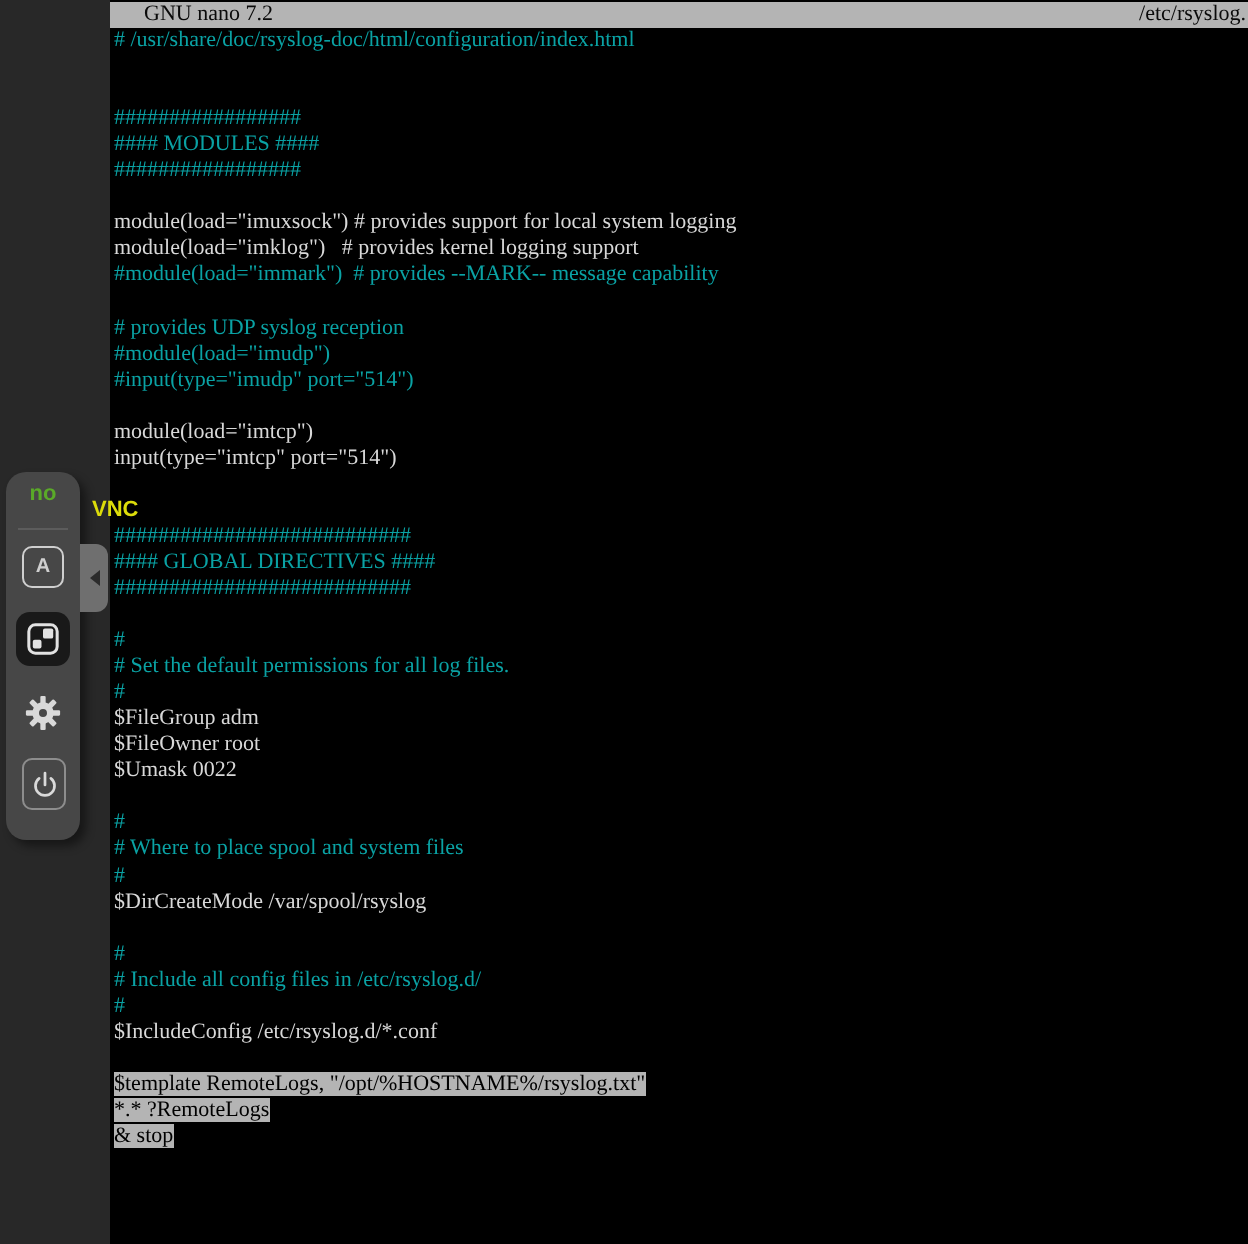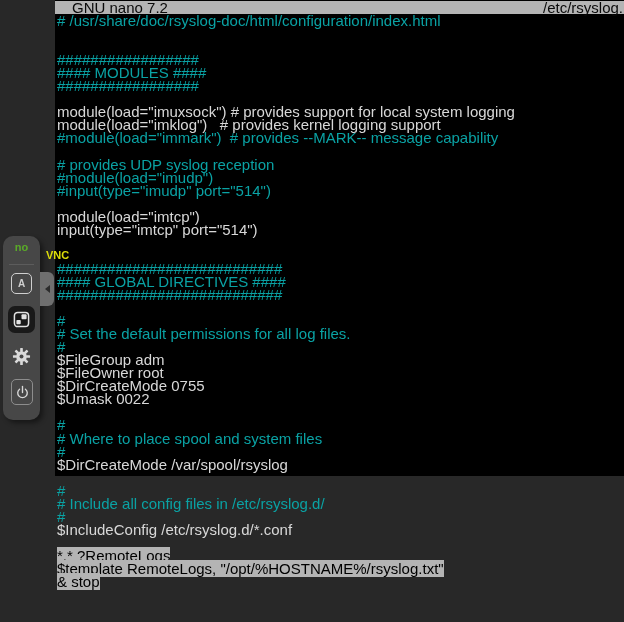--- a/index.html
+++ b/index.html
@@ -3,24 +3,24 @@
 <meta charset="utf-8">
 <style>
   html,body{margin:0;padding:0;}
   body{
     width:624px;height:622px;position:relative;overflow:hidden;
     background:#282828;
     font-family:"Liberation Sans","DejaVu Sans",sans-serif;
   }
   
   .terminal{
-    position:absolute;left:55px;top:0;width:569px;height:476px;
+    position:absolute;left:55px;top:0;width:569px;height:622px;
     background:#000;
-    font-family:Liberation Sans, sans-serif;
-    font-size:15px;line-height:13.05px;
+    font-family:Liberation Serif, serif;
+    font-size:11px;line-height:13.05px;
   }
   .titlebar{
     position:absolute;top:1px;left:0;right:0;height:13px;
     background:#b4b4b4;color:#0a0a0a;
   }
   .titlebar .app{position:absolute;left:17px;top:0;white-space:pre;}
   .titlebar .file{position:absolute;right:1px;top:0;white-space:pre;text-align:right;}
   .editor{
     position:absolute;top:14px;left:0;right:0;bottom:0;
     padding-left:2px;
@@ -86,35 +86,34 @@
       <div class="line"><span class="white"></span></div>
       <div class="line"><span class="cyan">###########################</span></div>
       <div class="line"><span class="cyan">#### GLOBAL DIRECTIVES ####</span></div>
       <div class="line"><span class="cyan">###########################</span></div>
       <div class="line"><span class="white"></span></div>
       <div class="line"><span class="cyan">#</span></div>
       <div class="line"><span class="cyan"># Set the default permissions for all log files.</span></div>
       <div class="line"><span class="cyan">#</span></div>
       <div class="line"><span class="white">$FileGroup adm</span></div>
       <div class="line"><span class="white">$FileOwner root</span></div>
-      <div class="line"><span class="white">$DirCreateMode 0755</span></div>
       <div class="line"><span class="white">$Umask 0022</span></div>
       <div class="line"><span class="white"></span></div>
       <div class="line"><span class="cyan">#</span></div>
       <div class="line"><span class="cyan"># Where to place spool and system files</span></div>
       <div class="line"><span class="cyan">#</span></div>
       <div class="line"><span class="white">$DirCreateMode /var/spool/rsyslog</span></div>
       <div class="line"><span class="white"></span></div>
       <div class="line"><span class="cyan">#</span></div>
       <div class="line"><span class="cyan"># Include all config files in /etc/rsyslog.d/</span></div>
       <div class="line"><span class="cyan">#</span></div>
       <div class="line"><span class="white">$IncludeConfig /etc/rsyslog.d/*.conf</span></div>
       <div class="line"><span class="white"></span></div>
+      <div class="line"><span class="sel">$template RemoteLogs, "/opt/%HOSTNAME%/rsyslog.txt"</span></div>
       <div class="line"><span class="sel">*.* ?RemoteLogs</span></div>
-      <div class="line"><span class="sel">$template RemoteLogs, "/opt/%HOSTNAME%/rsyslog.txt"</span></div>
       <div class="line"><span class="sel">&amp; stop</span></div>
     </div>
 </div>
 
 <div class="vnc-panel">
   <div class="vnc-logo">
     <div class="no">no</div>
     <div class="vnc">VNC</div>
   </div>
   <div class="vnc-divider"></div>

